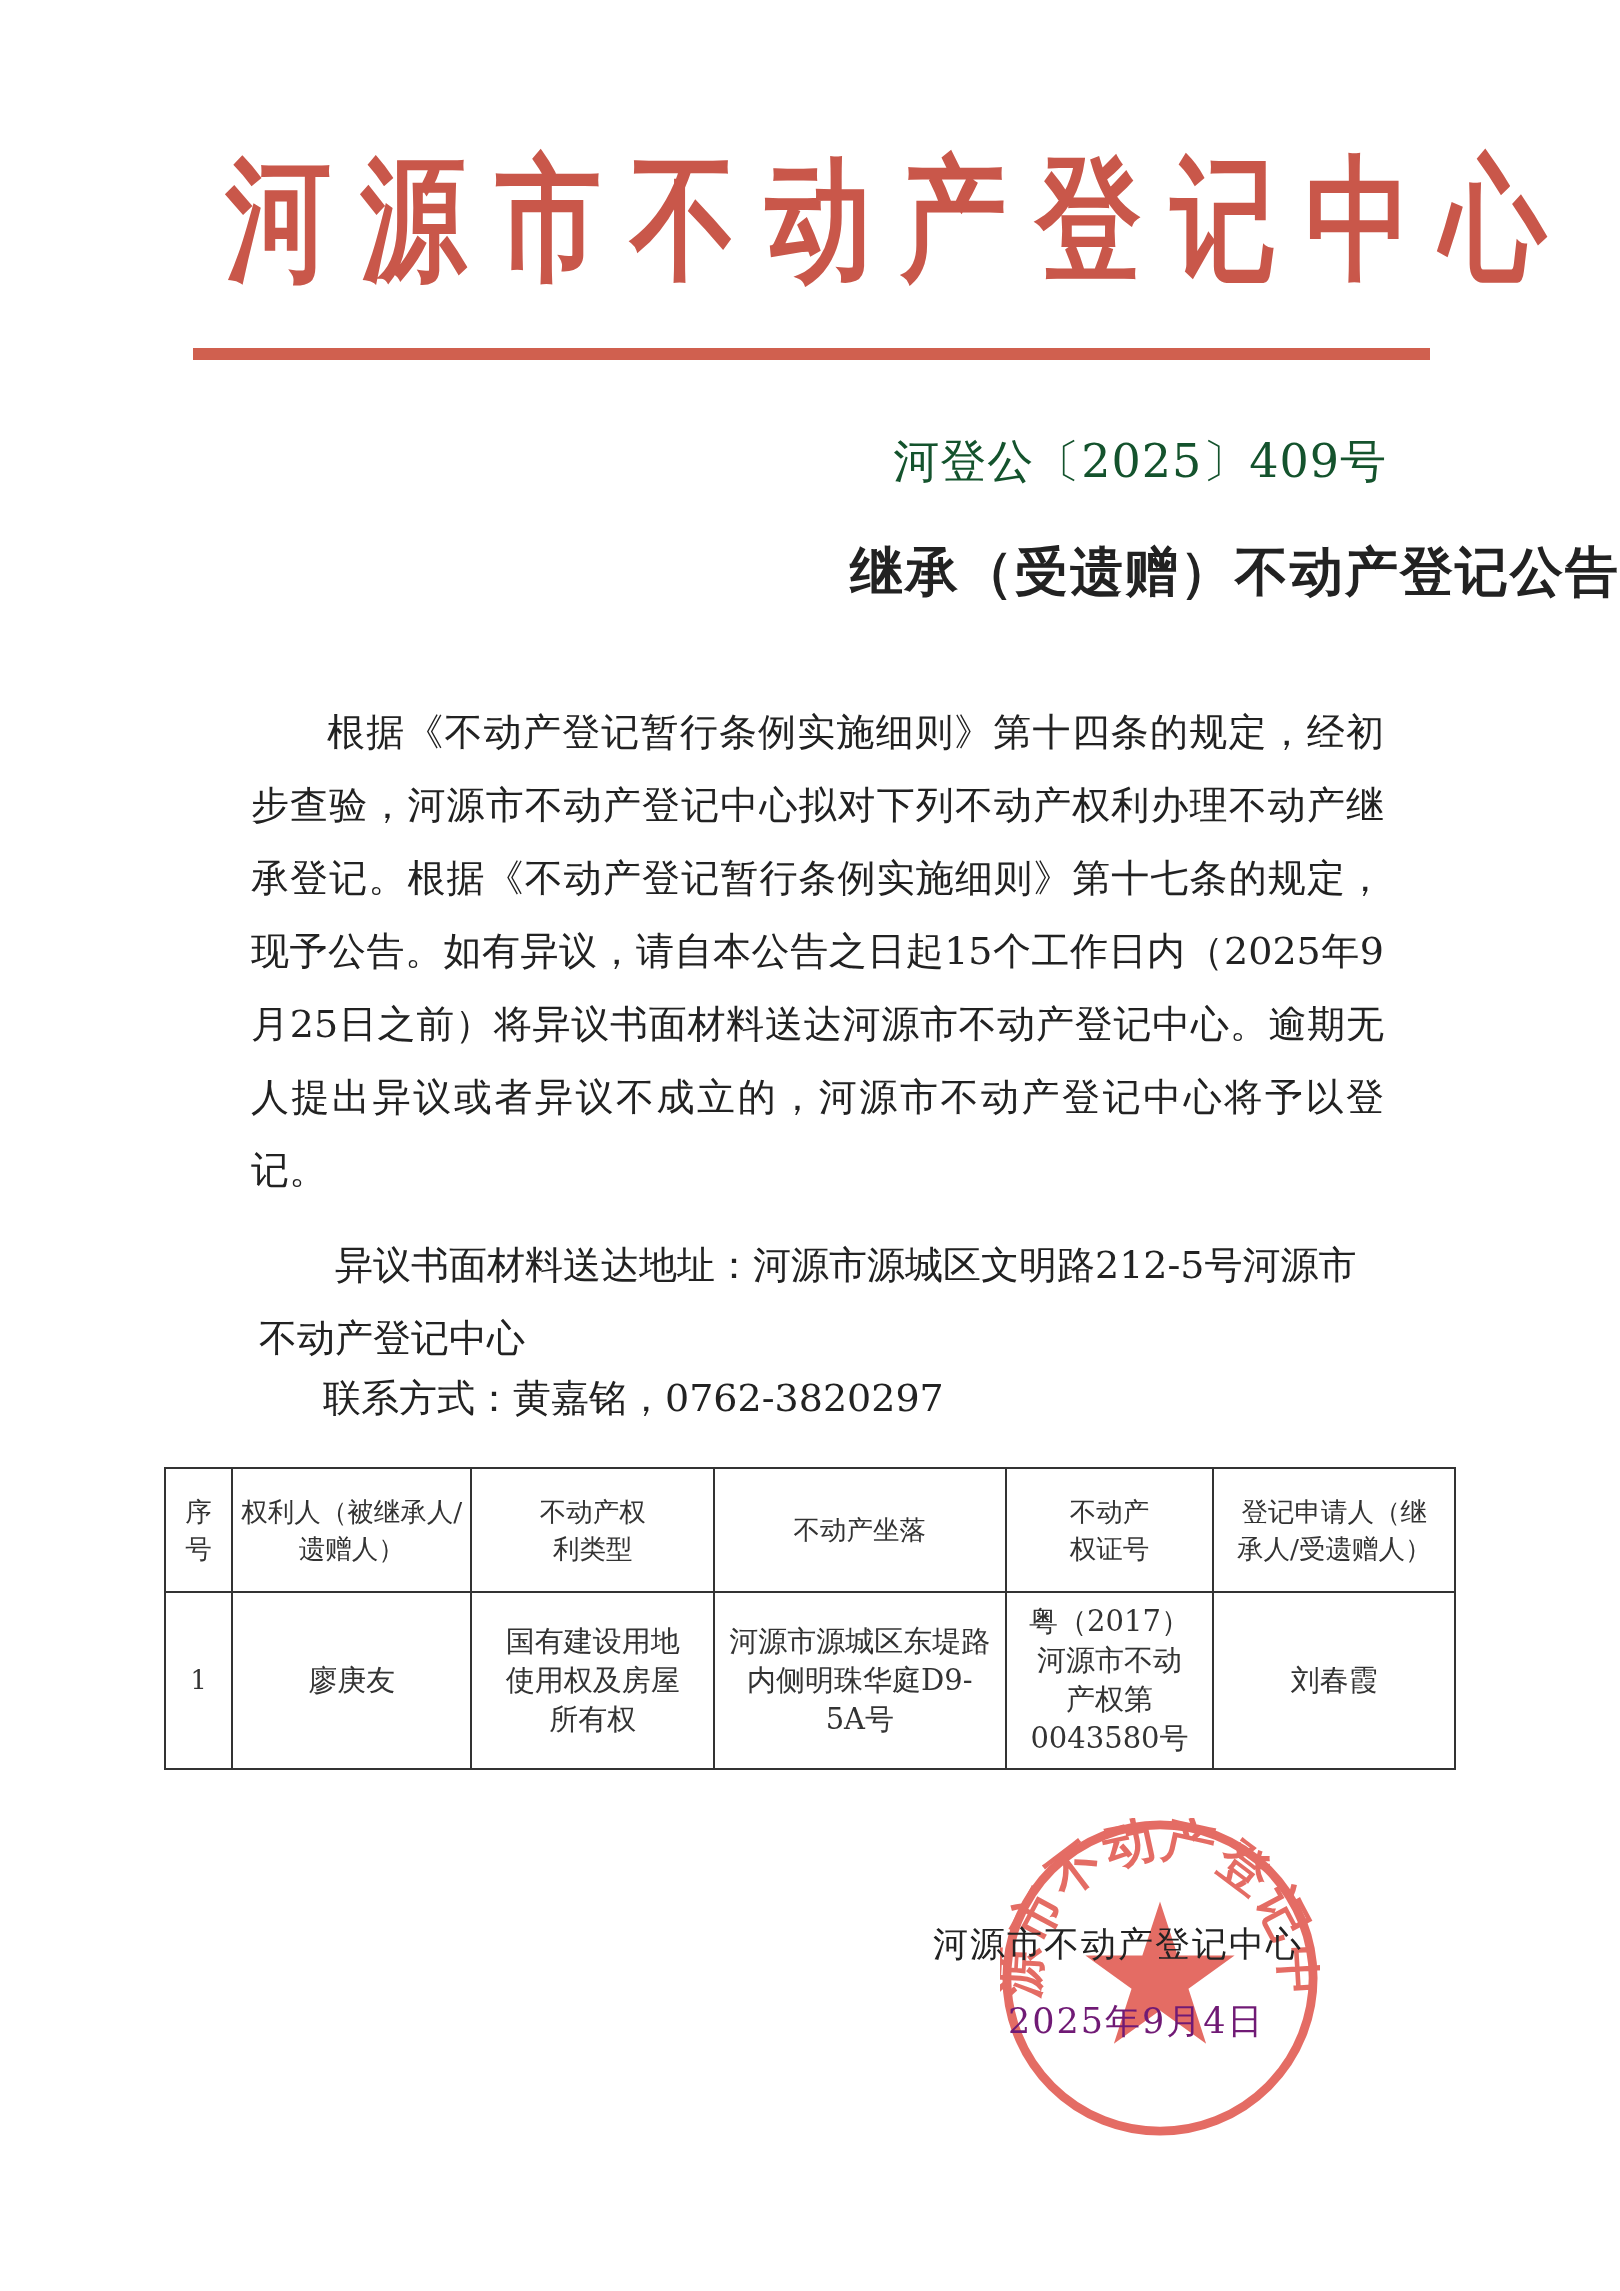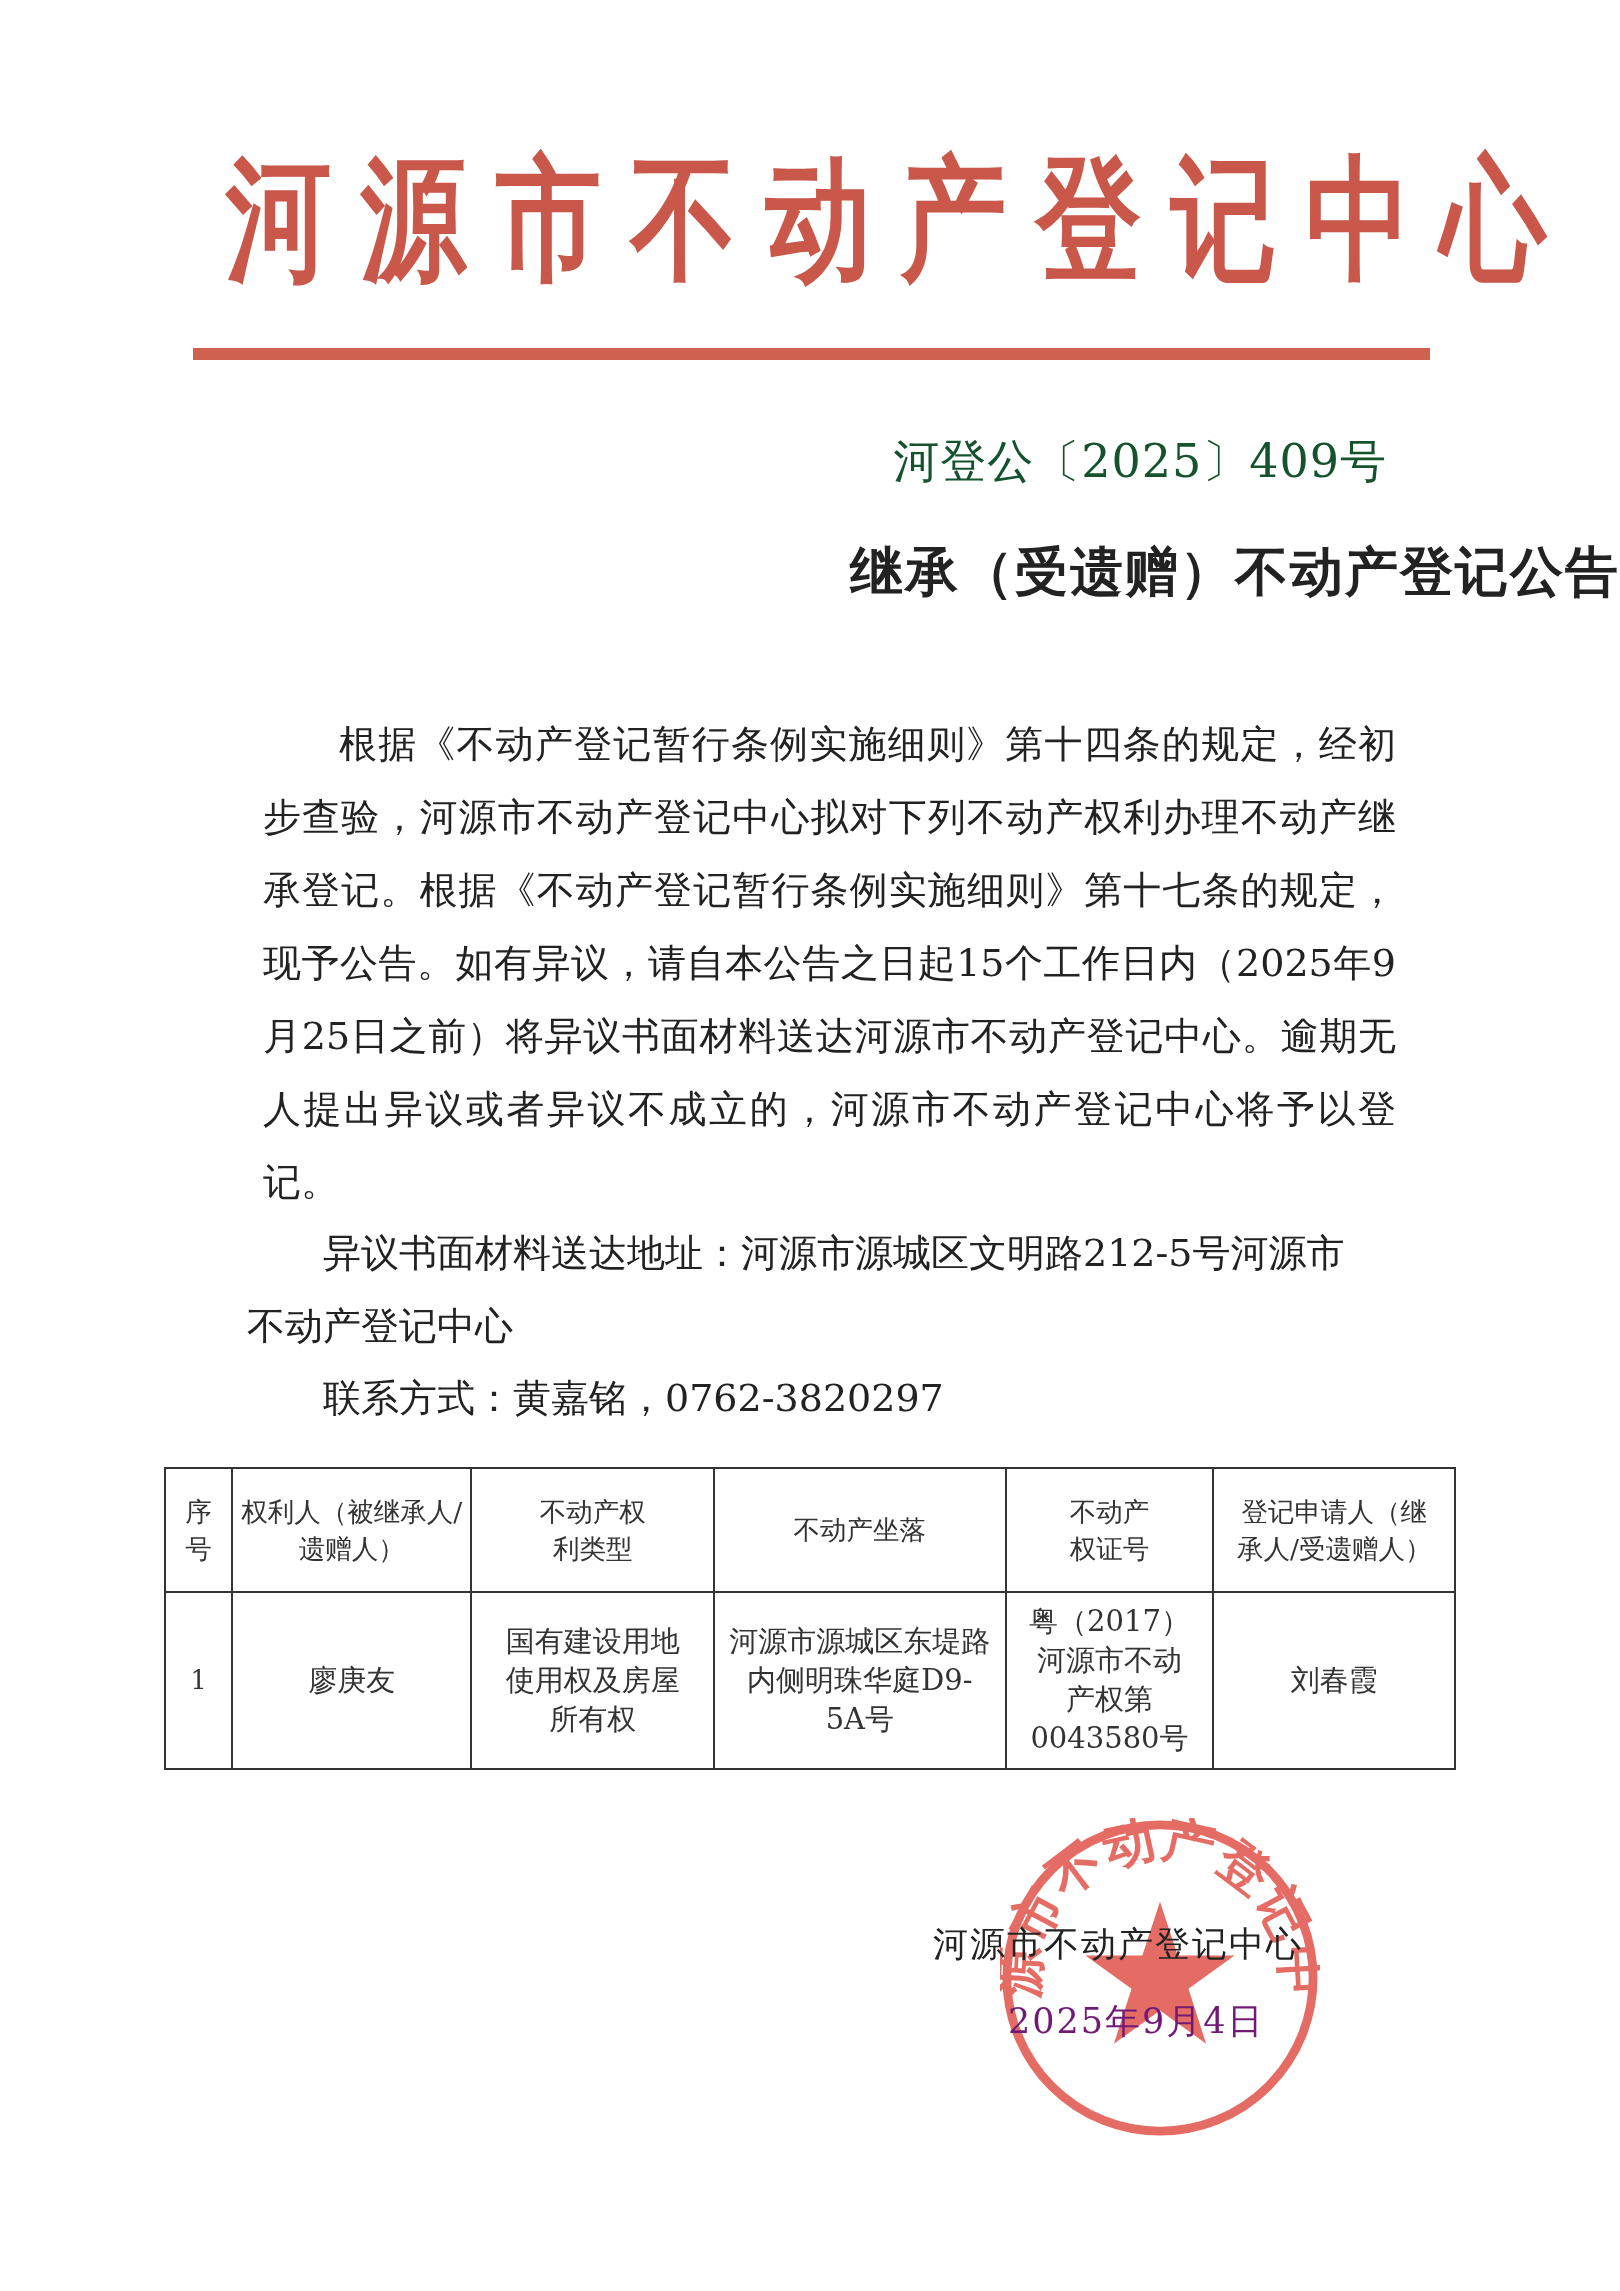--- a/index.html
+++ b/index.html
@@ -50,22 +50,22 @@
     <span>登</span>
     <span>记</span>
     <span>中</span>
     <span>心</span>
   </div>
   <div class="red-rule"></div>
 
   <div class="doc-number">河登公〔2025〕409号</div>
   <div class="doc-title">继承（受遗赠）不动产登记公告</div>
 
-  <p class="body-text para1" style="margin:16px;">根据《不动产登记暂行条例实施细则》第十四条的规定，经初步查验，河源市不动产登记中心拟对下列不动产权利办理不动产继承登记。根据《不动产登记暂行条例实施细则》第十七条的规定，现予公告。如有异议，请自本公告之日起15个工作日内（2025年9月25日之前）将异议书面材料送达河源市不动产登记中心。逾期无人提出异议或者异议不成立的，河源市不动产登记中心将予以登记。</p>
-  <p class="body-text para2" style="margin:0;">异议书面材料送达地址：河源市源城区文明路212-5号河源市不动产登记中心</p>
+  <p class="body-text para1" style="margin:4px;">根据《不动产登记暂行条例实施细则》第十四条的规定，经初步查验，河源市不动产登记中心拟对下列不动产权利办理不动产继承登记。根据《不动产登记暂行条例实施细则》第十七条的规定，现予公告。如有异议，请自本公告之日起15个工作日内（2025年9月25日之前）将异议书面材料送达河源市不动产登记中心。逾期无人提出异议或者异议不成立的，河源市不动产登记中心将予以登记。</p>
+  <p class="body-text para2" style="margin:12px;">异议书面材料送达地址：河源市源城区文明路212-5号河源市不动产登记中心</p>
   <p class="body-text para3" style="margin:0;">联系方式：黄嘉铭，0762-3820297</p>
 
   <table class="notice-table">
     <colgroup>
       <col style="width:67px">
       <col style="width:240px">
       <col style="width:243px">
       <col style="width:292px">
       <col style="width:208px">
       <col style="width:242px">

